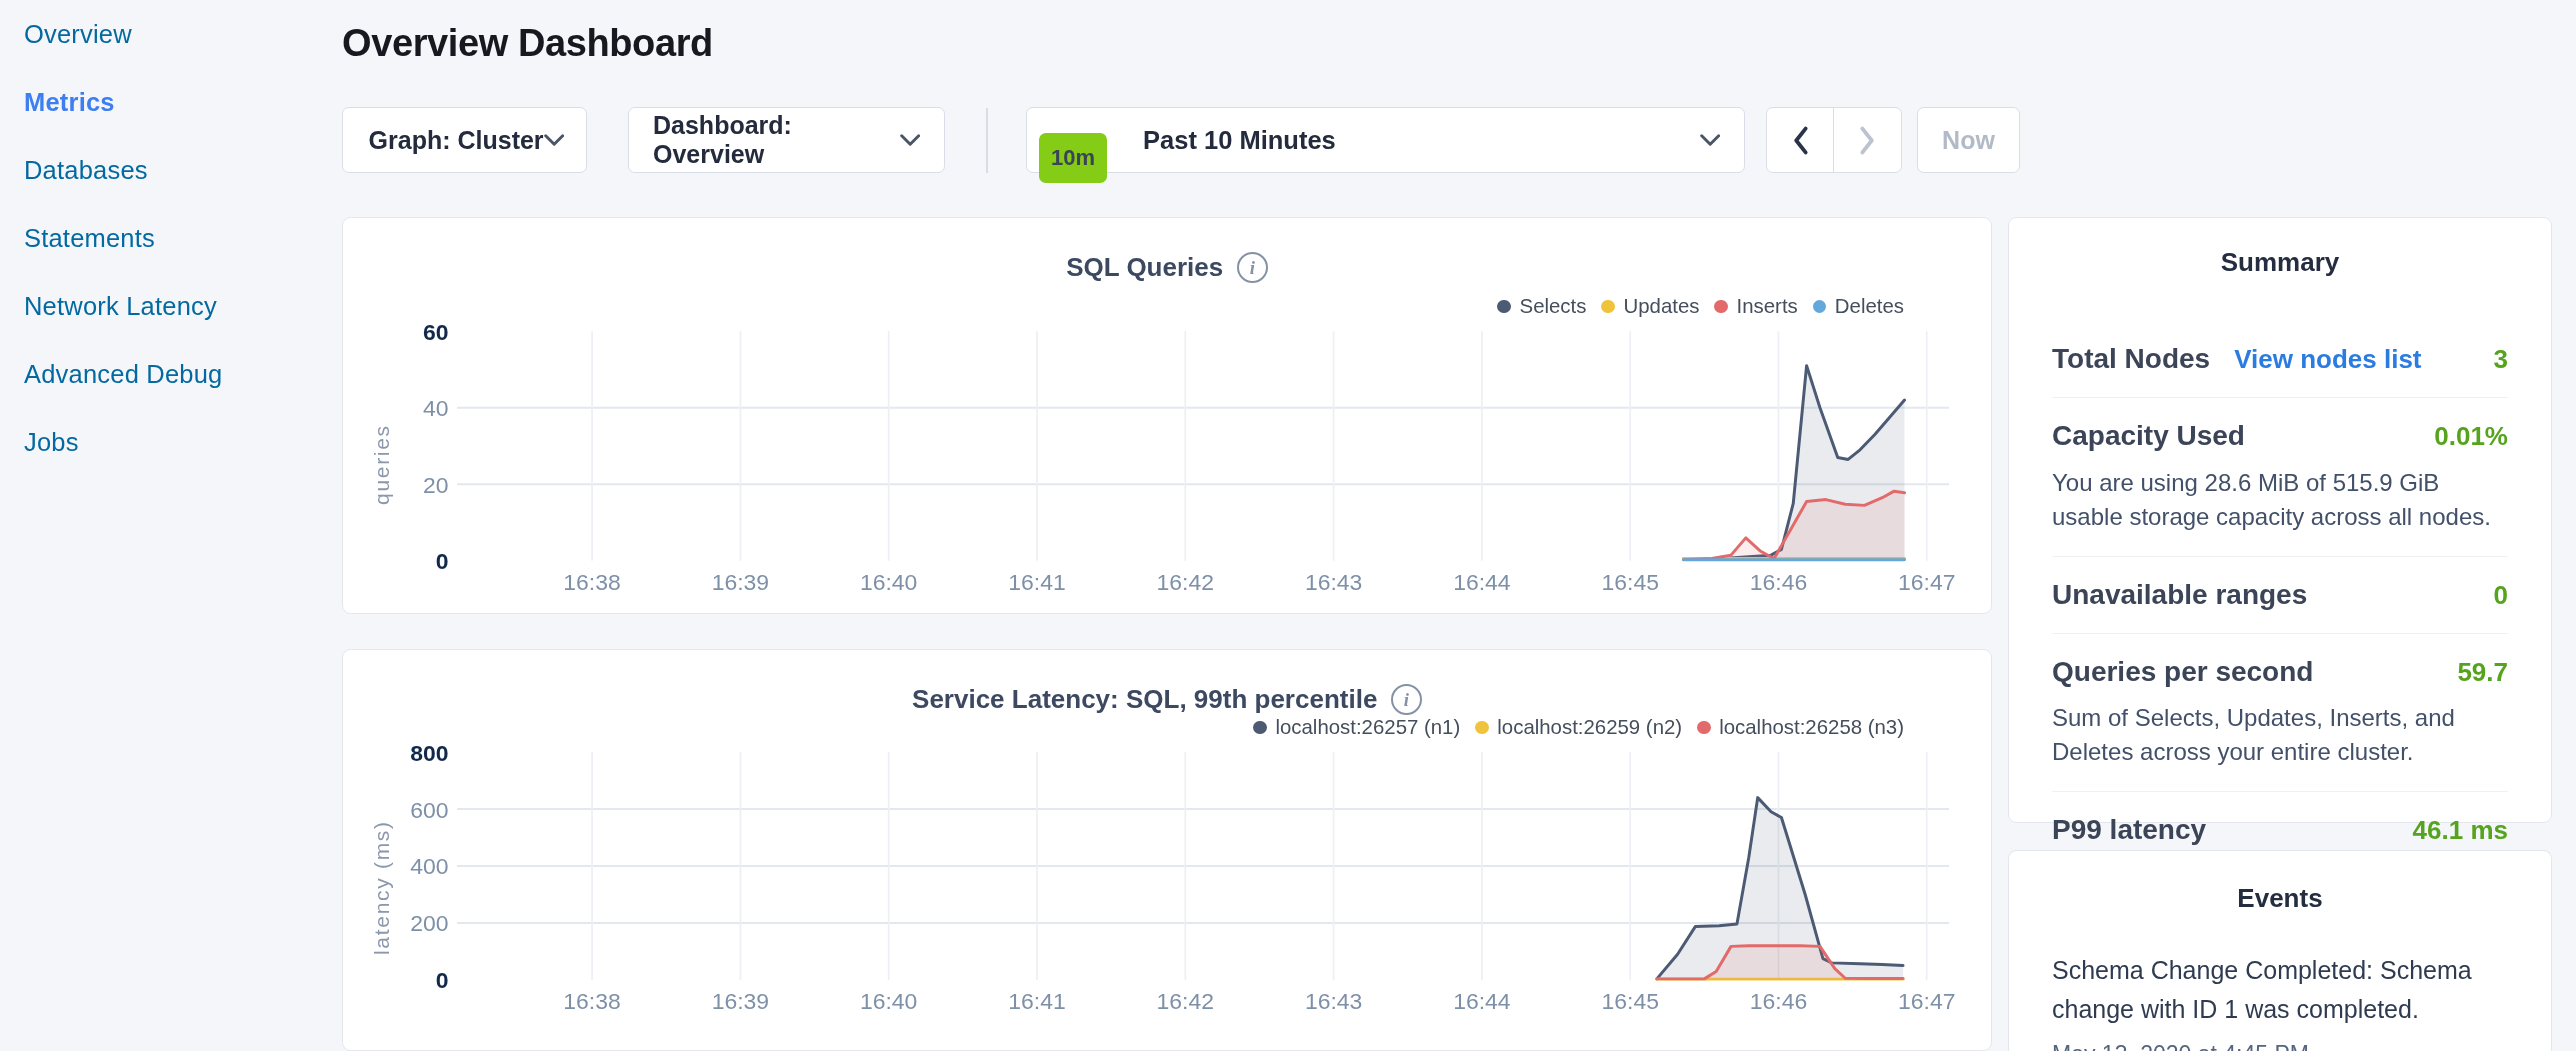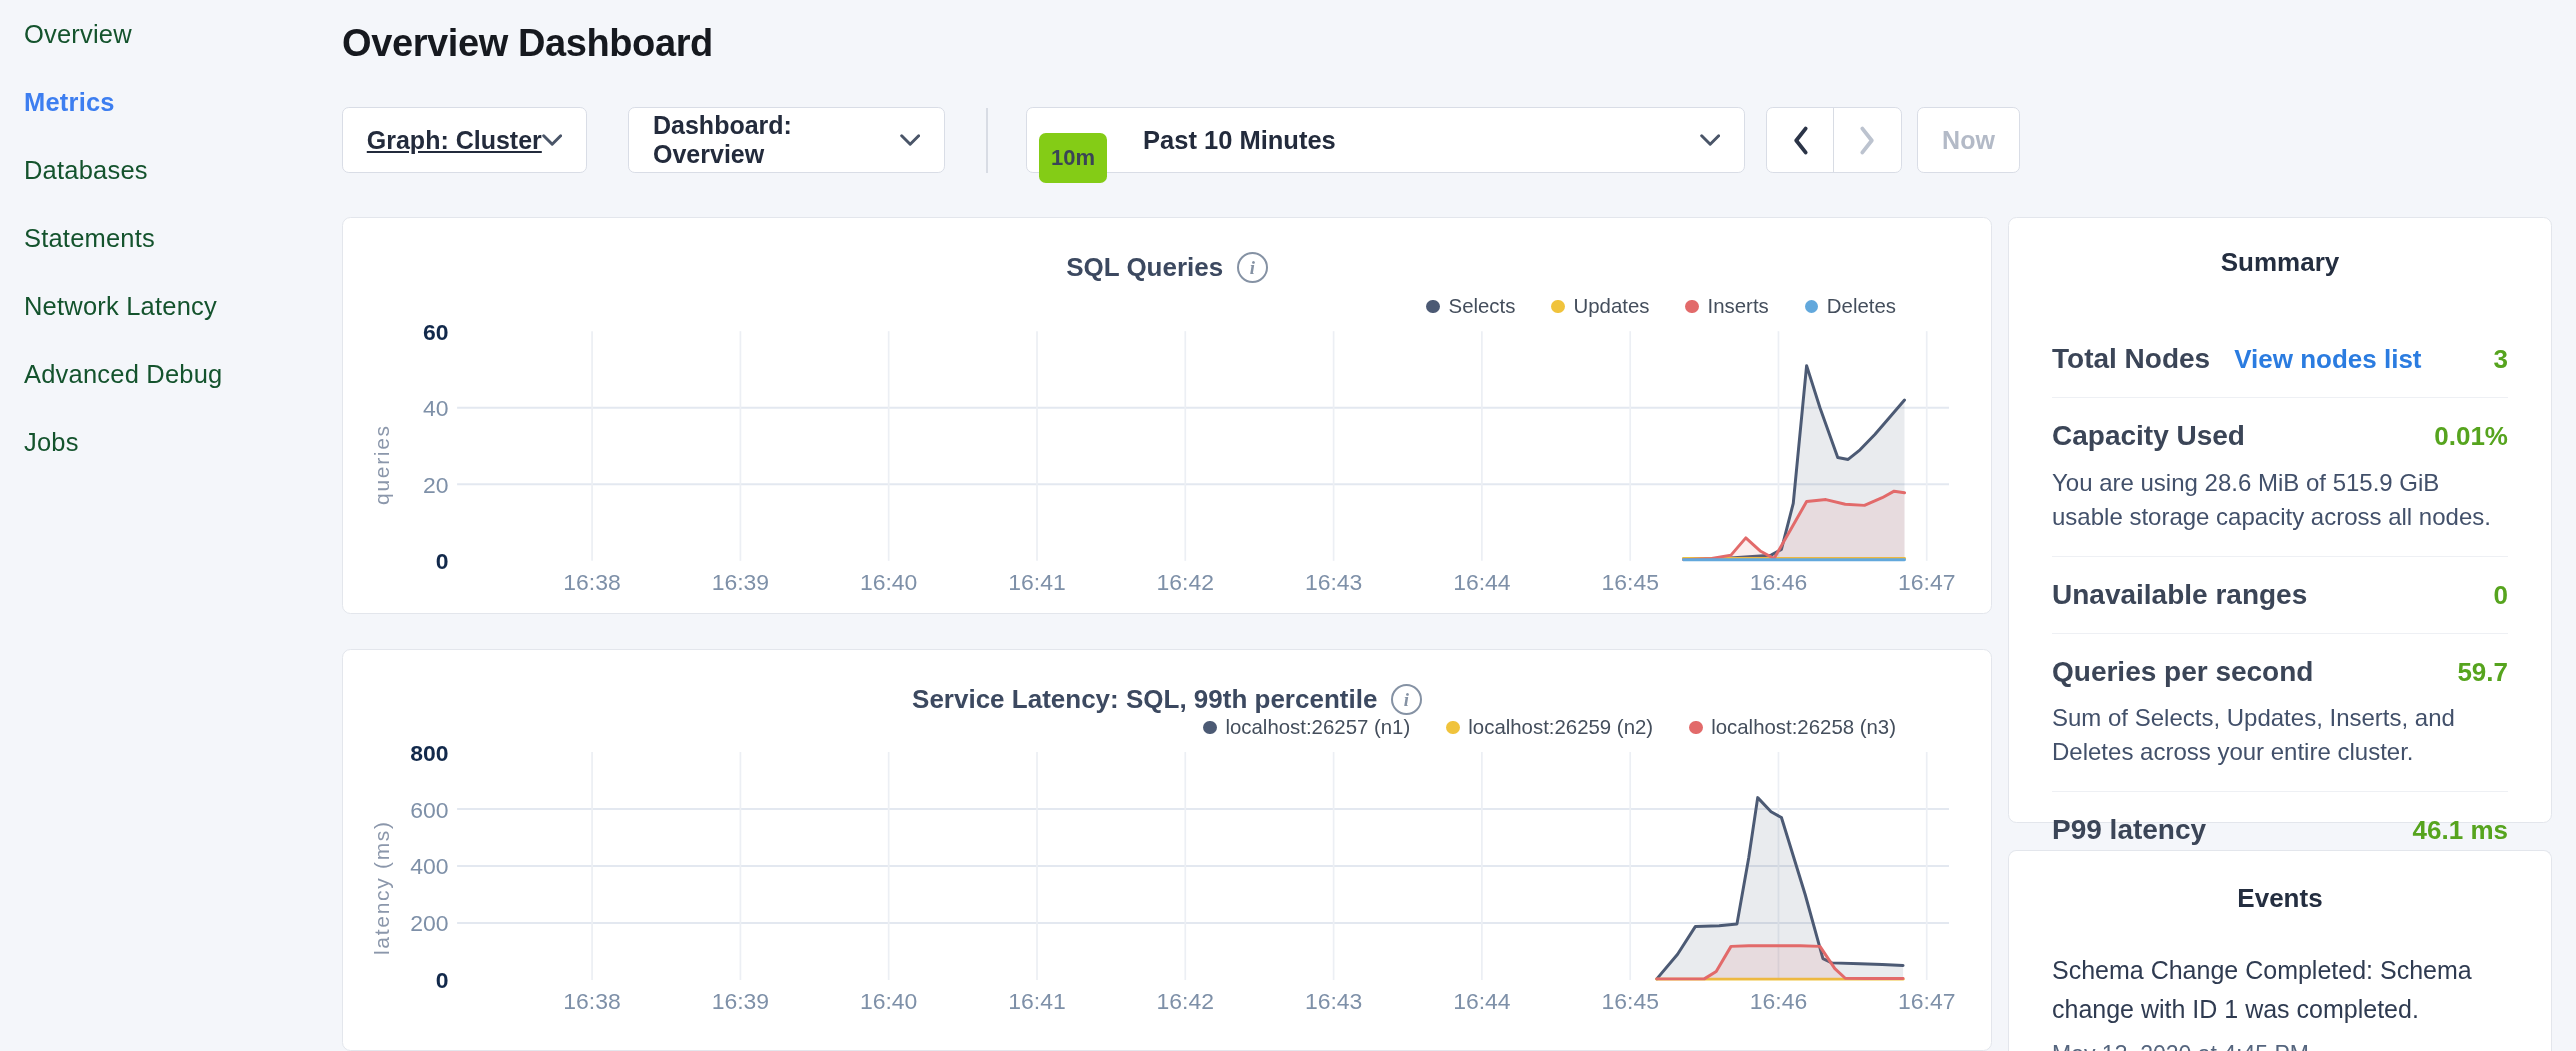--- a/index.html
+++ b/index.html
@@ -8,36 +8,36 @@
     position:relative; overflow:hidden;
     background:#f4f6fa;
     font-family:"Liberation Sans", sans-serif;
     color:#394455;
   }
   
   .sidebar { position:absolute; left:0; top:0; width:342px; height:1051px; }
   .sidebar ul { list-style:none; }
   .sidebar li {
     height:68px; line-height:68px; padding-left:24px;
-    font-size:25.5px; font-weight:500; color:#14532d; cursor:pointer;
+    font-size:25.5px; font-weight:500; color:#0369a1; cursor:pointer;
     letter-spacing:0.2px;
   }
   .sidebar li.active { color:#3d7ef0; font-weight:700; }
   
   .page-title {
     position:absolute; left:342px; top:22px;
     font-size:38px; font-weight:600; color:#16191f; letter-spacing:-0.4px;
   }
   .btn {
     position:absolute; top:107px; height:66px; background:#fff;
     border:1.7px solid #d9dde6; border-radius:6.8px;
     display:flex; align-items:center; cursor:pointer;
     font-size:25px; font-weight:700; color:#232b3c;
   }
-  .dd-graph   { left:342px;  width:245px; padding:4px 22px; justify-content:center;text-decoration:underline; }
+  .dd-graph   { left:342px;  width:245px; padding:4px 22px; justify-content:flex-end; }
   .dd-dash    { left:628px;  width:317px; padding:9px 24px; justify-content:space-between; }
   .vdivider   { position:absolute; left:986px; top:108px; width:1.7px; height:65px; background:#d8dce4; }
   .dd-time    { left:1026px; width:719px; padding:0 24px 0 12px; }
   .range-badge {
     background:#84cc16; color:#3a4456; border-radius:6.8px;
     font-size:22px; font-weight:700; padding:12px 12px; margin-right:36px;margin-top:36px;
   }
   .dd-time .spacer { flex:1; }
   .chev { color:#4a5568; display:inline-flex; }
   .nav-group { left:1766px; width:136px; padding:0; }
@@ -61,21 +61,21 @@
     font-size:26px; font-weight:700; color:#3c4960;
   }
   .info {
     width:31px; height:31px; border:2.1px solid #8592a4; border-radius:50%;
     display:inline-flex; align-items:center; justify-content:center;
     color:#8592a4; font-size:18.7px; font-weight:700;
     font-family:"Liberation Serif", serif; font-style:italic; cursor:pointer;
   }
   .info::after { content:"i"; }
   .legend {
-    position:absolute; right:95px; display:flex; gap:36px;
+    position:absolute; right:87px; display:flex; gap:15px;
     font-size:20.4px; color:#444e5c;justify-content:flex-end;
   }
   .chart-card-1 .legend { top:77px; }
   .chart-card-2 .legend { top:66px; }
   .legend-item { display:inline-flex; align-items:center; gap:8.5px; }
   .legend-item .dot { width:13.6px; height:13.6px; border-radius:50%; display:inline-block; }
   svg.plot { position:absolute; left:126px; overflow:visible; }
   .chart-card-1 svg.plot { top:113px; }
   .chart-card-2 svg.plot { top:102px; }
   .hgrid { stroke:#e3e8f0; stroke-width:2.5; }

